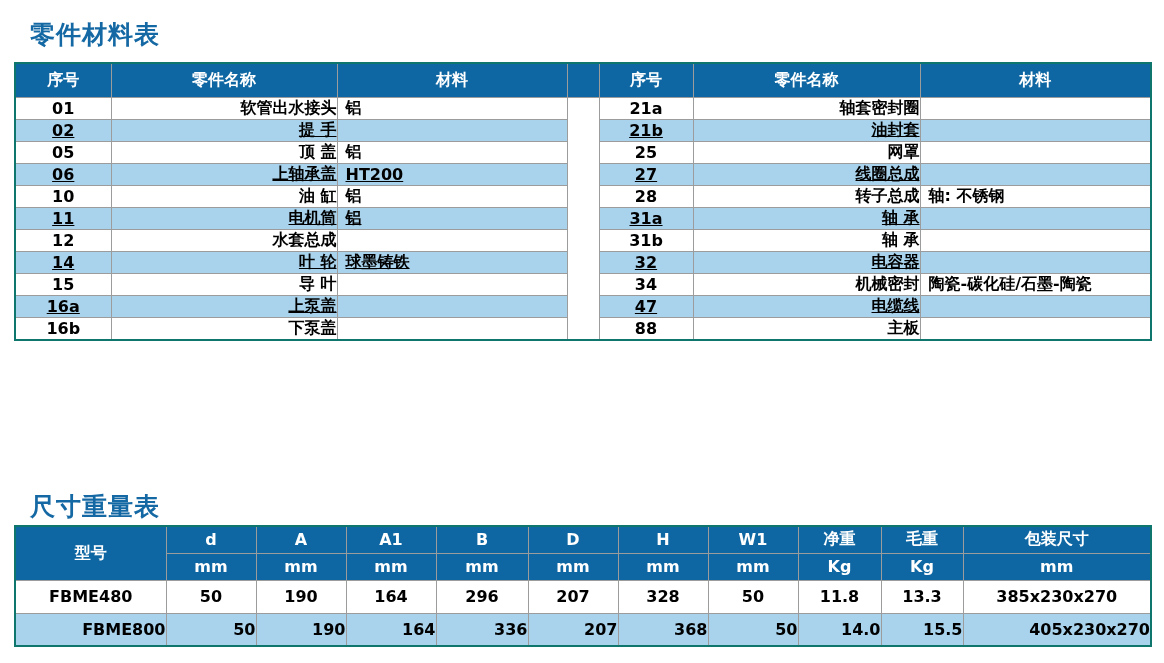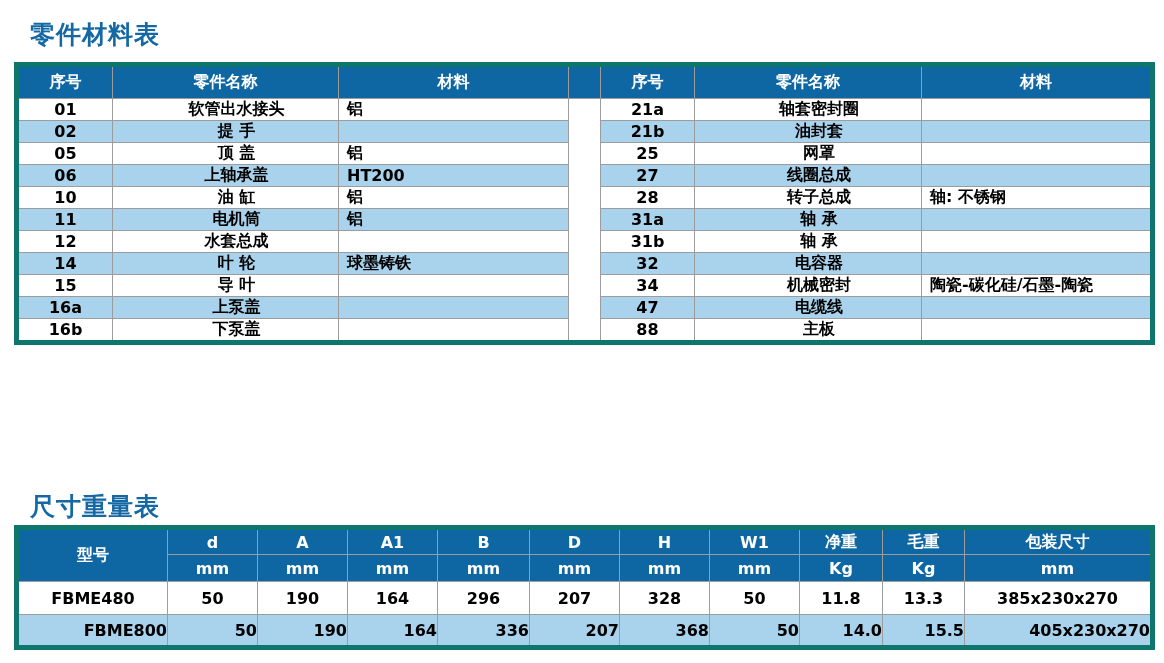--- a/index.html
+++ b/index.html
@@ -12,40 +12,40 @@
     font-size: 25px; font-weight: bold; color: #1468a3;
     letter-spacing: 1px; line-height: 1.1;
   }
   #title1 { top: 5px; }
   #title2 { top: 477px; }
 
   table {
     position: absolute; left: 14px;
     border-collapse: collapse; table-layout: fixed;
     background: #ffffff;
-    border: 5px solid #0f766e;
+    border: 2px solid #0f766e;
   }
   #parts-table { top: 62px; width: 1136px; }
   #dims-table  { top: 525px; width: 1136px; padding-left: 6px; }
 
   th, td {
     border: 1px solid #9c9c9c;
     font-weight: bold; color: #000000;
     font-size: 16px; padding: 0;
     overflow: hidden; white-space: nowrap;
   }
   thead th {
     background: #0e67a2; color: #ffffff;
     text-align: center; font-size: 16px;
   }
   #parts-table thead tr { height: 34px; }
   #parts-table tbody tr { height: 16px; }
-  #parts-table tbody tr.alt td { background: #a9d3ec; }
+  #parts-table tbody tr.alt td { background: #a9d3ec; text-decoration: underline; }
   #parts-table td.cell-no  { text-align: center; }
-  #parts-table td.cell-name{ text-align: center; padding-left: 22px; }
+  #parts-table td.cell-name{ text-align: right; padding-left: 22px; }
   #parts-table td.cell-mat { text-align: left; padding-left: 8px; }
   #parts-table td.spacer-cell { background: #ffffff !important; }
 
   #dims-table thead tr { height: 27px; }
   #dims-table tbody tr { height: 33px; margin-left: 20px; }
   #dims-table tbody tr.alt td { background: #a9d3ec; text-align: right; }
   #dims-table td { text-align: center; }
 </style>
 </head>
 <body>

